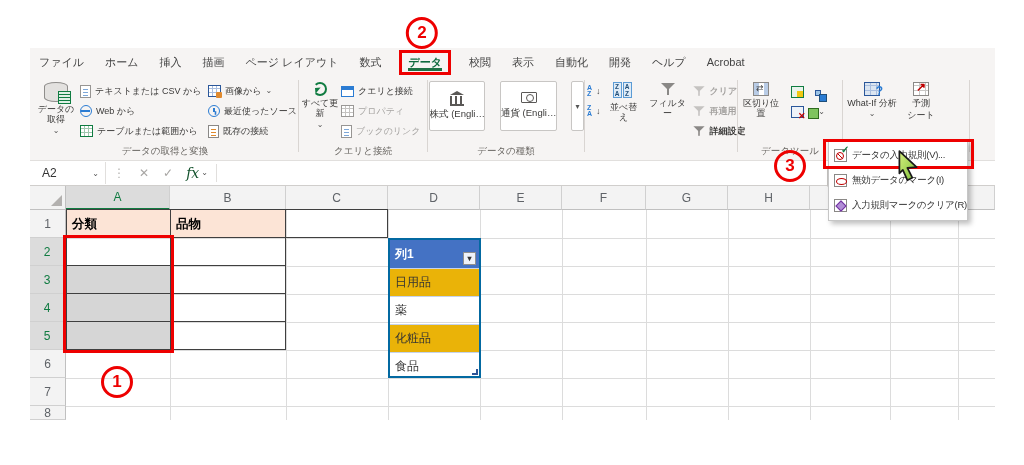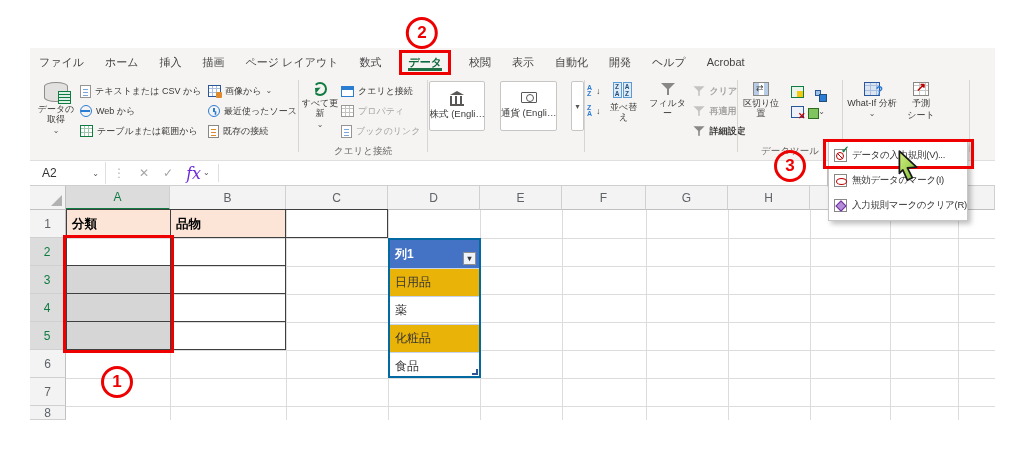--- a/index.html
+++ b/index.html
@@ -132,21 +132,21 @@
   .trigger { position:absolute; left:797px; top:118px; width:42px; height:22px; background:#e4e2e0;
     border:1px solid #c3c1bf; border-radius:3px; display:flex; align-items:center; justify-content:center; gap:3px; z-index:40; }
 
   
   .fbar { position:absolute; left:30px; top:160px; width:965px; height:26px; background:#fff;
     border-top:1px solid #e1dfdd; border-bottom:1px solid #d0cecc; display:flex; align-items:center; }
   .namebox { width:72px; height:22px; margin-left:4px; display:flex; align-items:center; font-size:12px; color:#333;
     padding-left:8px; border-right:1px solid #e1dfdd; position:relative; }
   .namebox .chev { position:absolute; right:6px; top:8px; }
   .fb-sym { font-size:12px; color:#a8a6a4; padding:0 7px; }
-  .fb-fx { font-family:"DejaVu Serif", serif; font-style:italic; font-size:16px; color:#6d28d9; padding:0 2px 0 6px; }
+  .fb-fx { font-family:"DejaVu Serif", serif; font-style:italic; font-size:14px; color:#14532d; padding:0 2px 0 6px; }
   .fb-input { flex:1; height:100%; }
 
   
   .sheet { position:absolute; left:30px; top:186px; width:965px; height:234px; background:#fff; overflow:hidden; }
   .corner { position:absolute; left:0; top:0; width:36px; height:24px; background:#f3f3f3;
     border-right:1px solid #c0c0c0; border-bottom:1px solid #c0c0c0; }
   .corner::after { content:""; position:absolute; right:3px; bottom:3px; width:0; height:0;
     border-left:11px solid transparent; border-bottom:11px solid #b3b1af; }
   .colhdr { position:absolute; top:0; height:24px; background:#f3f3f3; border-right:1px solid #d0d0d0;
     border-bottom:1px solid #c0c0c0; display:flex; align-items:center; justify-content:center;
@@ -247,20 +247,21 @@
             <div class="sbtn">
               <span class="i i-clock"></span>
               <span>最近使ったソース</span>
             </div>
             <div class="sbtn">
               <span class="i i-doc orange"></span>
               <span>既存の接続</span>
             </div>
           </div>
         </div>
+        <div class="glabel">データの取得と変換</div>
       </div>
       <div class="gdiv"></div>
 
       <div class="rgroup" style="width:128px;">
         <div class="gcontent">
           <div class="bigbtn" style="width:42px;">
             <span class="i i-refresh"></span>
             <span>すべて更新</span>
             <span class="chev">⌄</span>
           </div>
@@ -290,20 +291,21 @@
             <span>株式 (Engli…</span>
           </div>
           <div class="tile">
             <span class="i i-money"></span>
             <span>通貨 (Engli…</span>
           </div>
           <div class="gallery-more">
             <span>▾</span>
           </div>
         </div>
+        <div class="glabel">データの種類</div>
       </div>
       <div class="gdiv"></div>
 
       <div class="rgroup" style="width:152px;">
         <div class="gcontent" style="gap:3px;">
           <div class="smallcol" style="width:20px; padding-left:2px;">
             <div class="sbtn">
               <span class="sortaz">
                   <span>A</span>
                   <span>Z</span>

